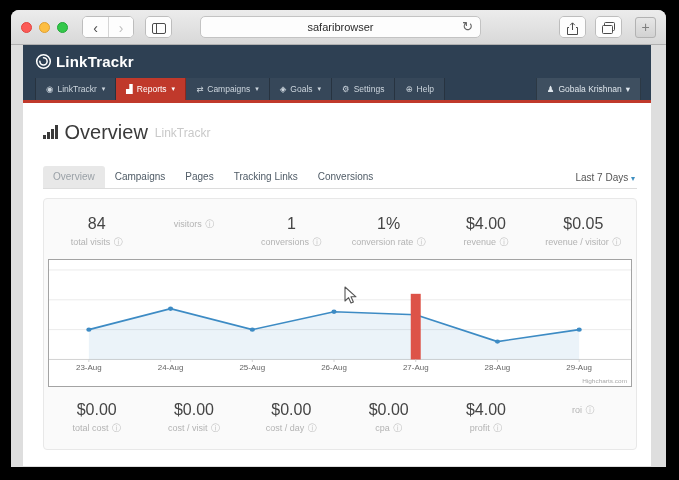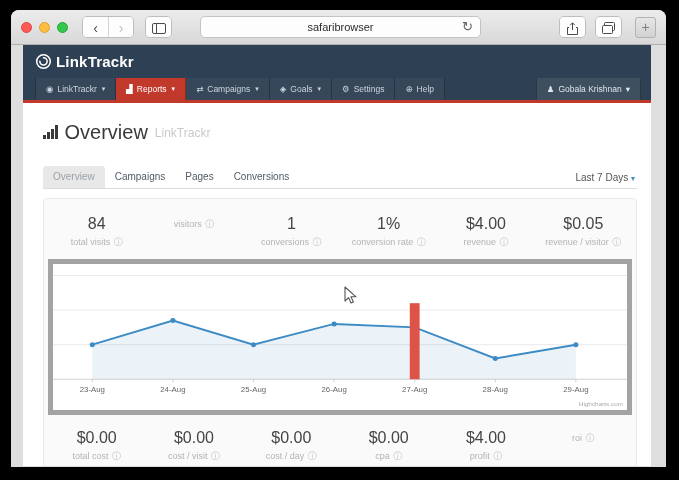--- a/index.html
+++ b/index.html
@@ -78,21 +78,21 @@
 
   
   .panel { margin-top:9px; background:#fafafa; border:1px solid #e8e8e8; border-radius:4px;
            padding:4px; }
   .stats-grid { display:grid; grid-template-columns:repeat(6,1fr); text-align:center; }
   .stat-cell { padding:12px 2px 10px; }
   .stat-value { font-size:16px; color:#454545; }
   .stat-label { margin-top:3px; font-size:9px; color:#b3b3b3; }
   .info-ic { font-size:9px; color:#c0c0c0; margin-left:1px; }
 
-  .chart-box { background:#fff; border:5px solid #a3a3a3; height:156px; position:relative; }
+  .chart-box { background:#fff; border:1px solid #a3a3a3; height:128px; position:relative; }
   .chart-box svg { display:block; width:100%; height:100%; }
 
   .stats-grid.bottom .stat-cell { padding:14px 2px 10px; }
 
   
   .cursor { position:absolute; left:344px; top:286px; width:13px; height:19px; z-index:50; pointer-events:none; }
 </style>
 </head>
 <body>
 
@@ -203,20 +203,21 @@
               <i style="height:14px"></i>
           </span>
           <span class="page-title">Overview</span>
           <span class="title-suffix">LinkTrackr</span>
         </div>
 
         <div class="tabs-row">
           <span class="tab active">Overview</span>
           <span class="tab">Campaigns</span>
           <span class="tab">Pages</span>
+          <span class="tab">Tracking Links</span>
           <span class="tab">Conversions</span>
           <span class="tabs-spacer"></span>
           <span class="range-select">
             <span>Last 7 Days</span>
             <span class="caret">▾</span>
           </span>
         </div>
 
         <div class="panel">
 

